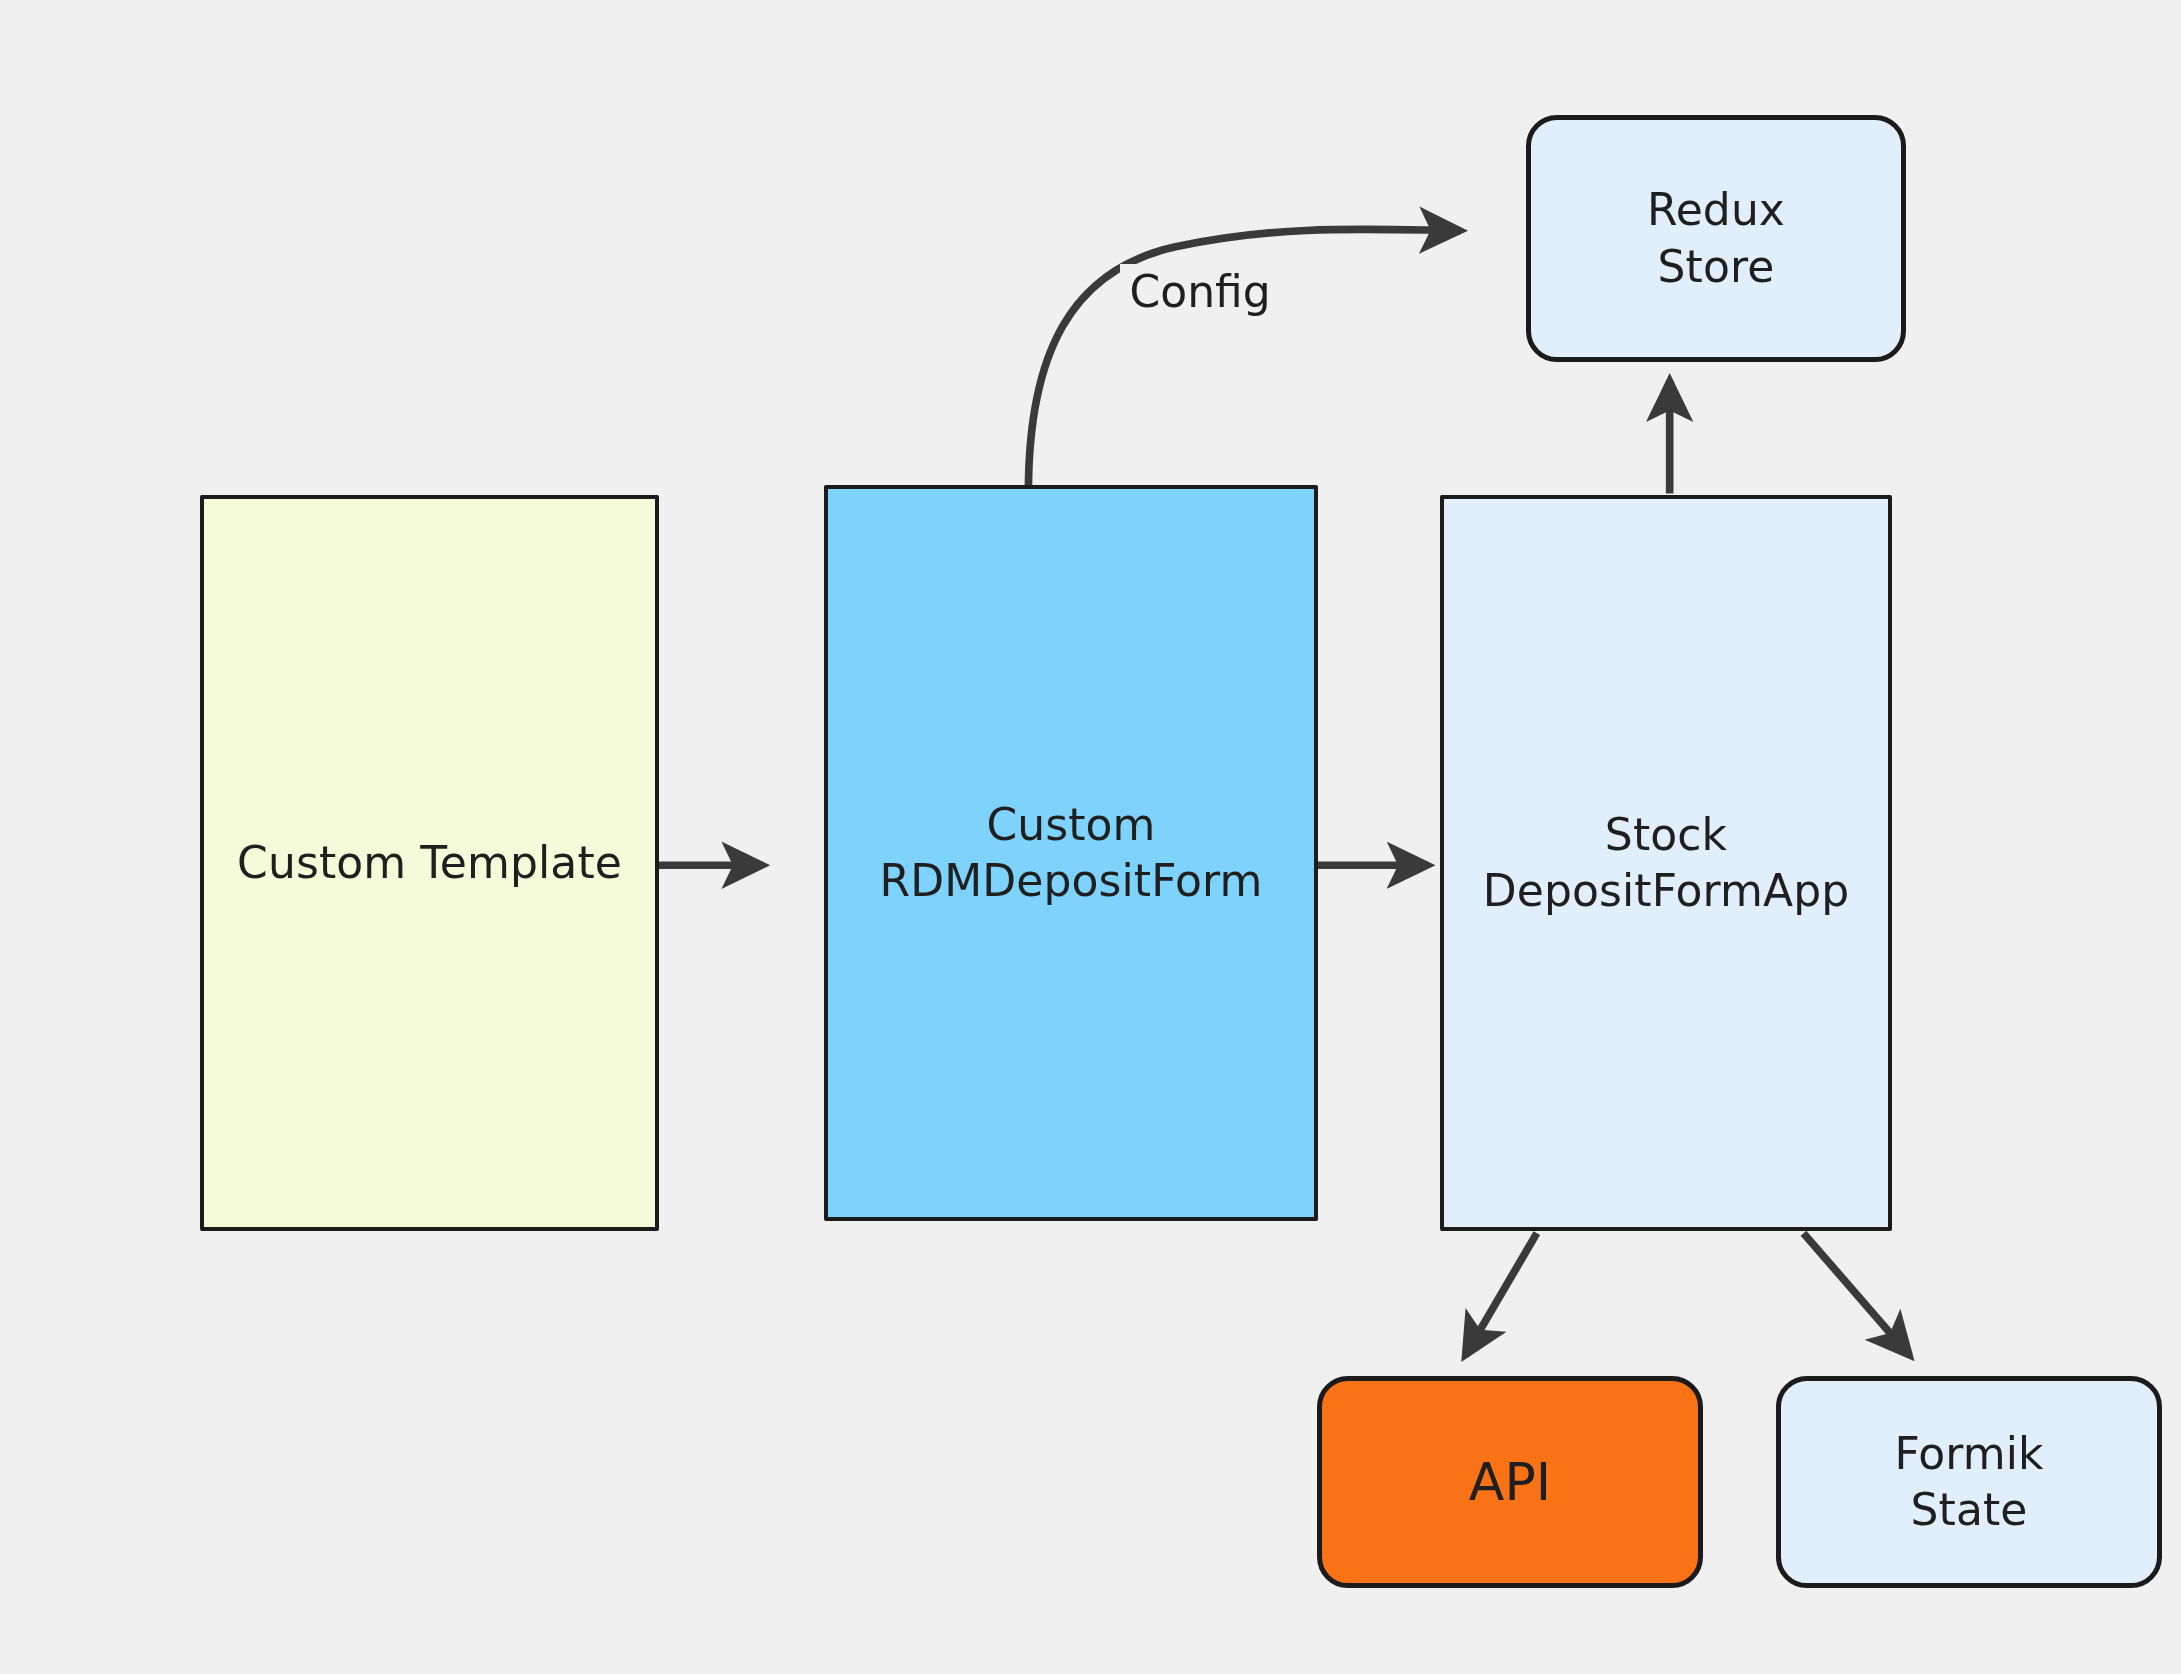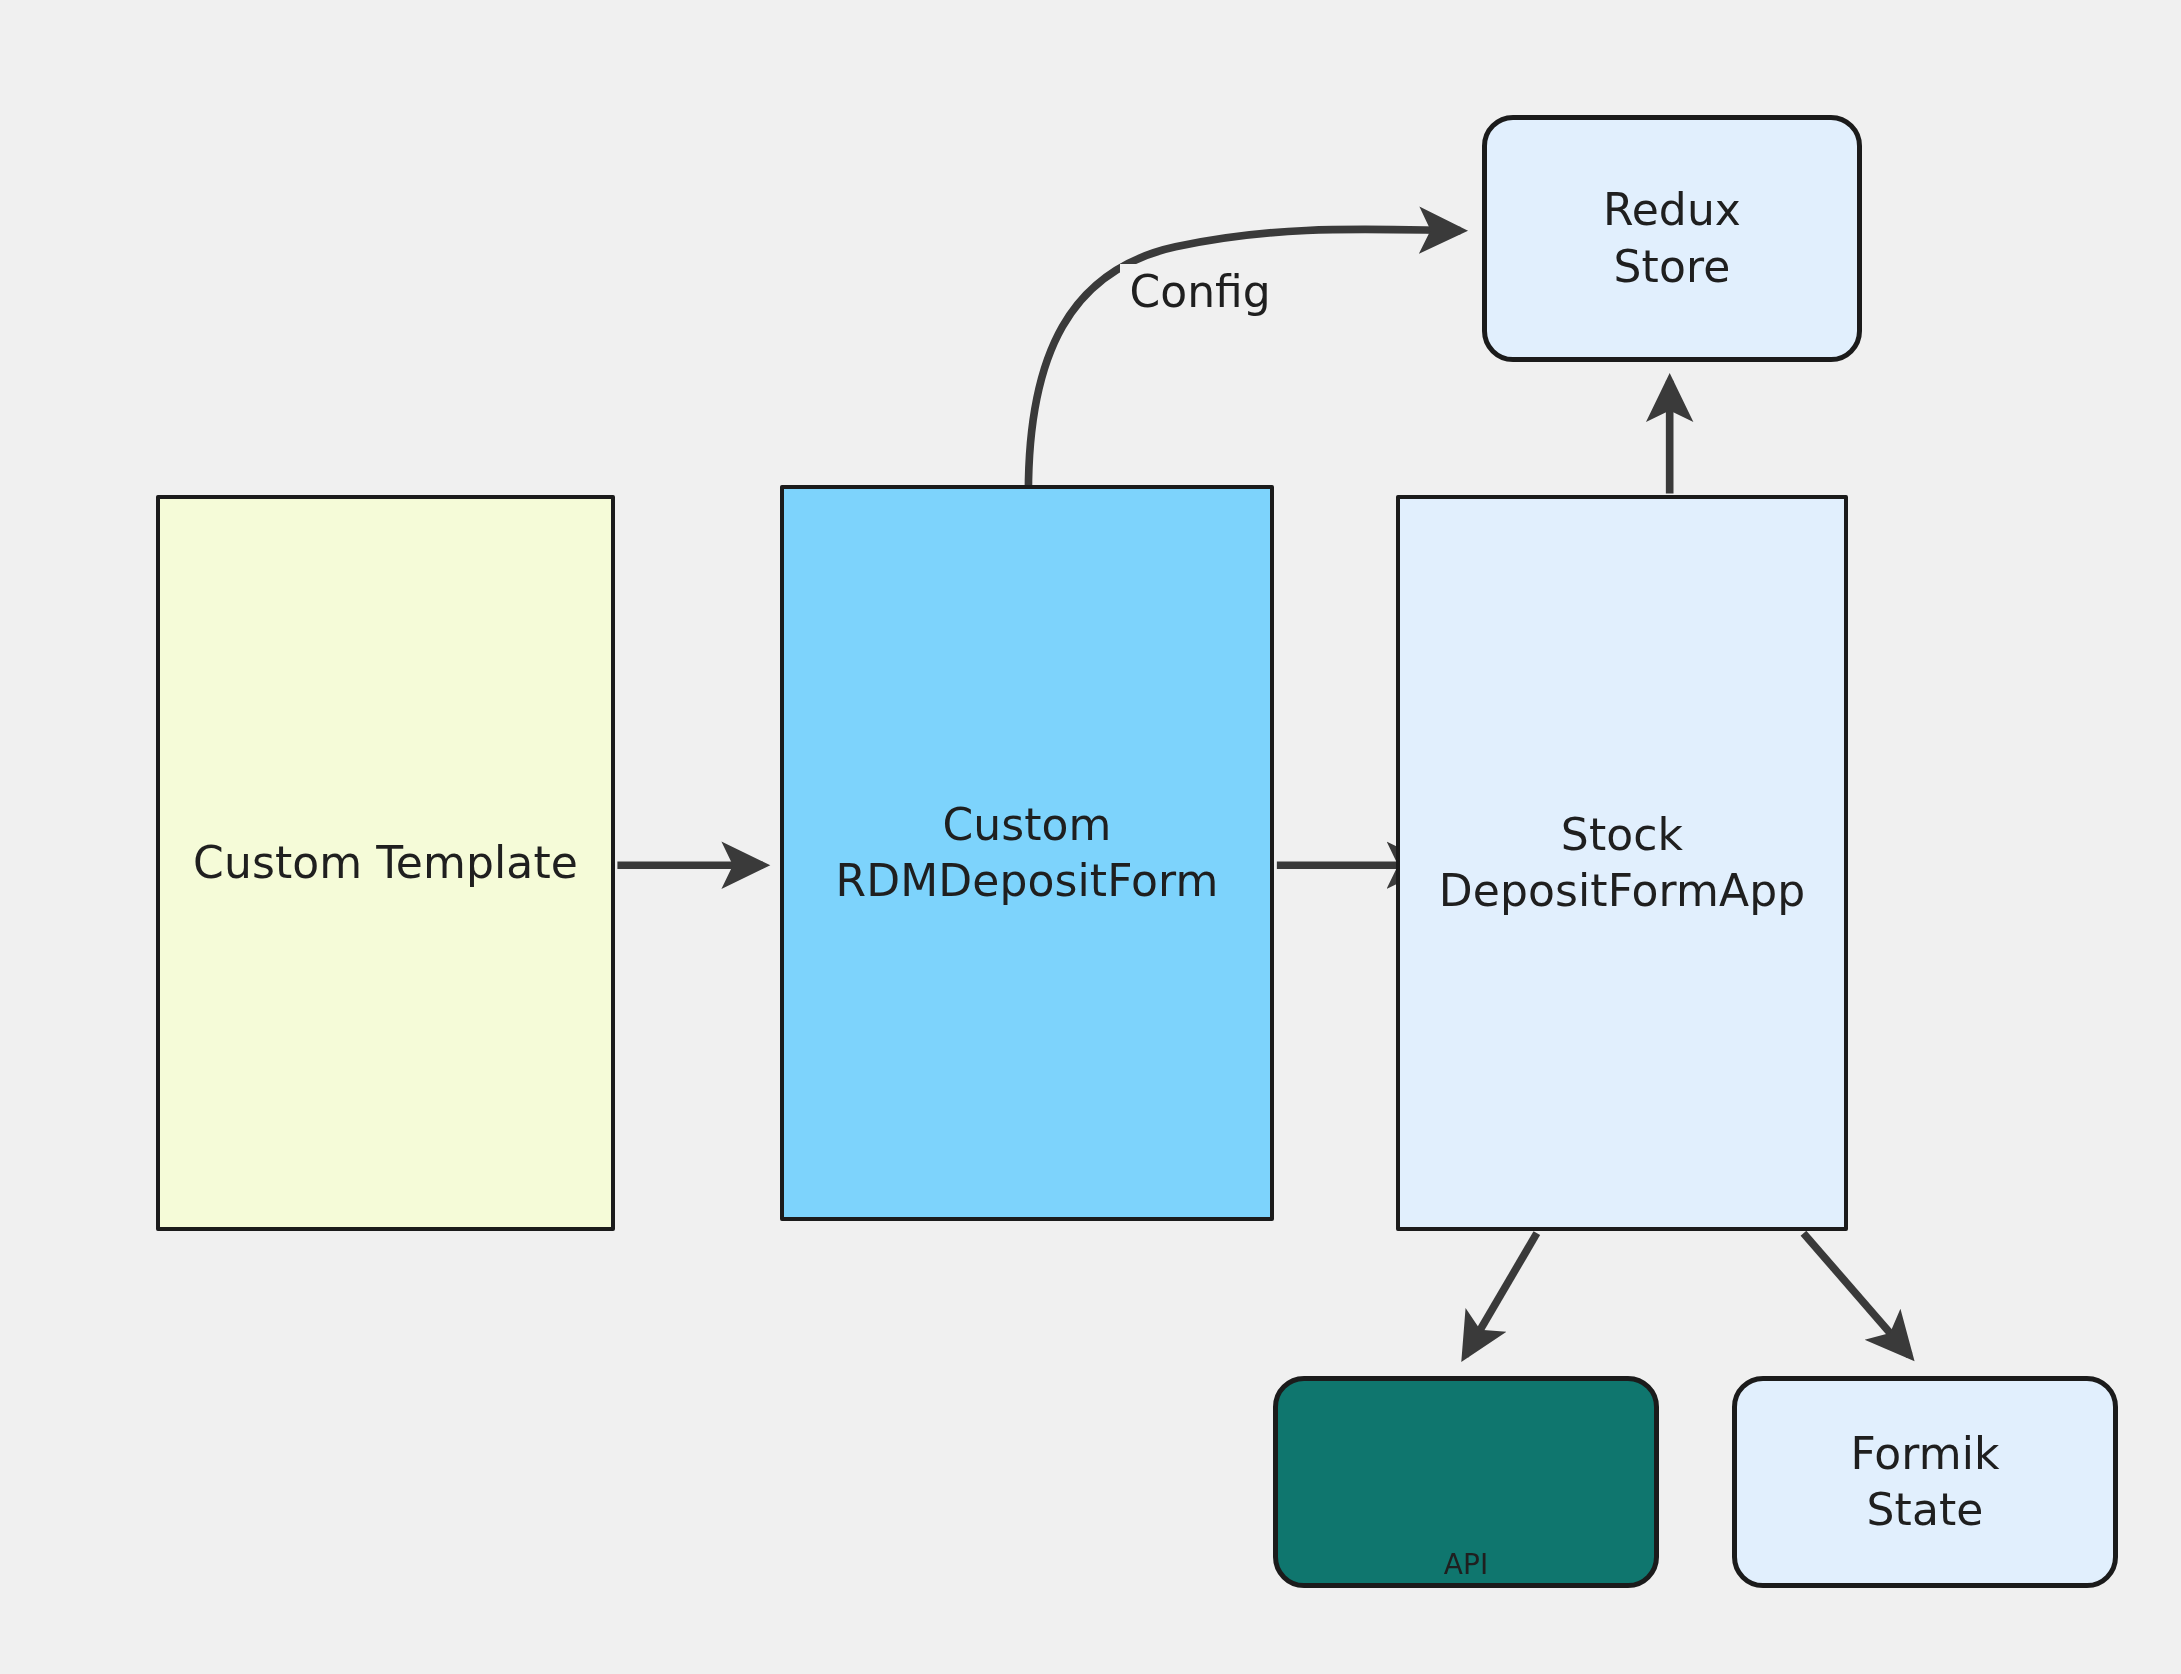--- a/index.html
+++ b/index.html
@@ -32,20 +32,21 @@
     position: absolute;
     box-sizing: border-box;
     display: flex;
     align-items: center;
     justify-content: center;
     text-align: center;
     color: #1f1f1f;
     line-height: 1.28;
     white-space: pre-line;
     letter-spacing: 0.1px;
+    margin-left: 44px;
   }
   .node.rect {
     border: 4.8px solid #1b1b1b;
     border-radius: 1.9px;
   }
   .node.rounded {
     border: 5.7px solid #1b1b1b;
     border-radius: 31px;
   }
   .node-label {
@@ -111,21 +112,21 @@
   <div class="node rect" id="node-stock-deposit-form-app" style="left:1396px; top:495px; width:452px; height:736px; background:#e1effd; font-size:44px;">
     <span class="node-label">Stock
 DepositFormApp</span>
   </div>
 
   <div class="node rounded" id="node-redux-store" style="left:1482px; top:115px; width:380px; height:247px; background:#e1effd; font-size:44px;">
     <span class="node-label">Redux
 Store</span>
   </div>
 
-  <div class="node rounded" id="node-api" style="left:1273px; top:1376px; width:386px; height:212px; background:#0f766e; font-size:28px;align-items:flex-end;">
+  <div class="node rounded" id="node-api" style="left:1273px; top:1376px; width:386px; height:212px; background:#f97316; font-size:52px;">
     <span class="node-label">API</span>
   </div>
 
   <div class="node rounded" id="node-formik-state" style="left:1732px; top:1376px; width:386px; height:212px; background:#e1effd; font-size:44px;justify-content:center;">
     <span class="node-label">Formik
 State</span>
   </div>
 
   <div class="edge-label" id="edge-label-config" style="left:1120px; top:264px; font-size:44px;">Config</div>
 

